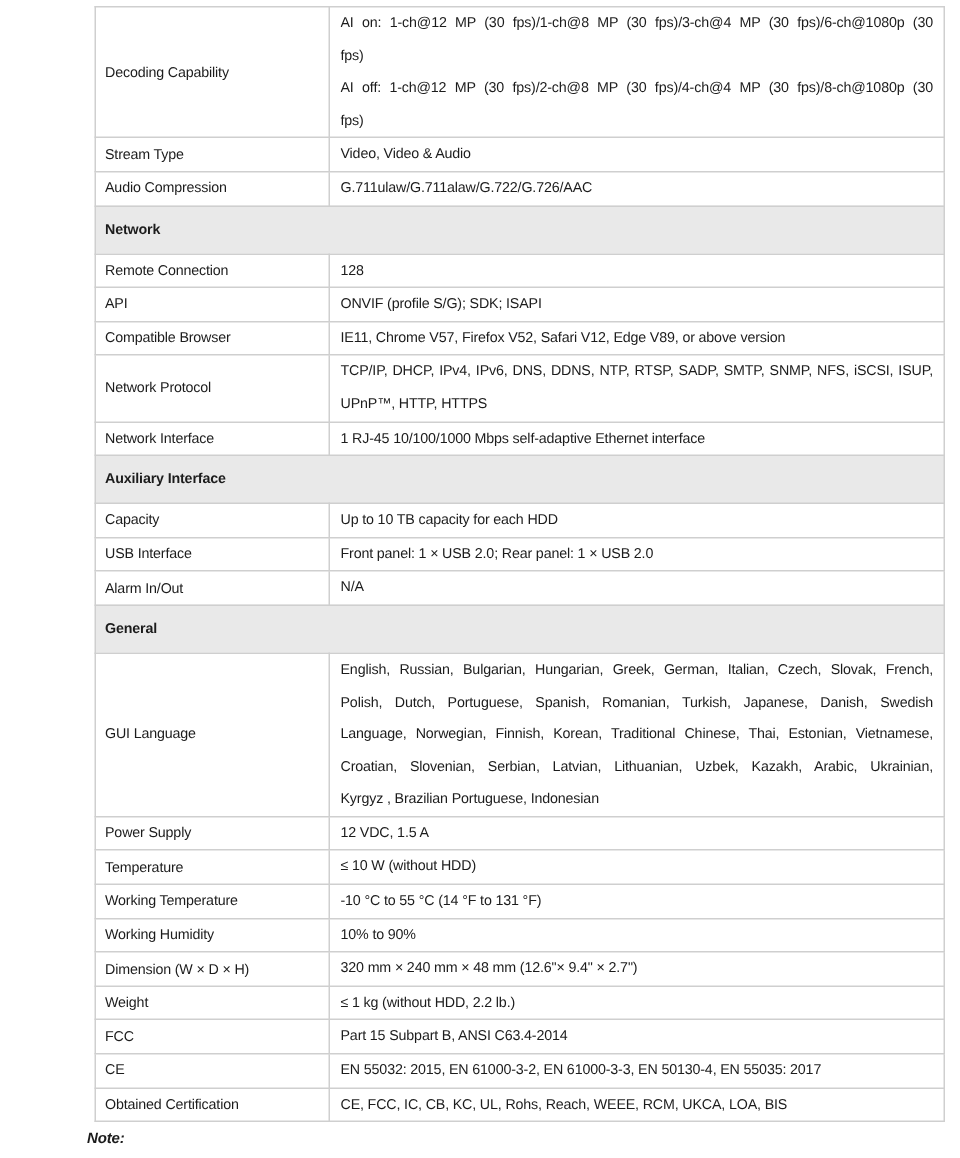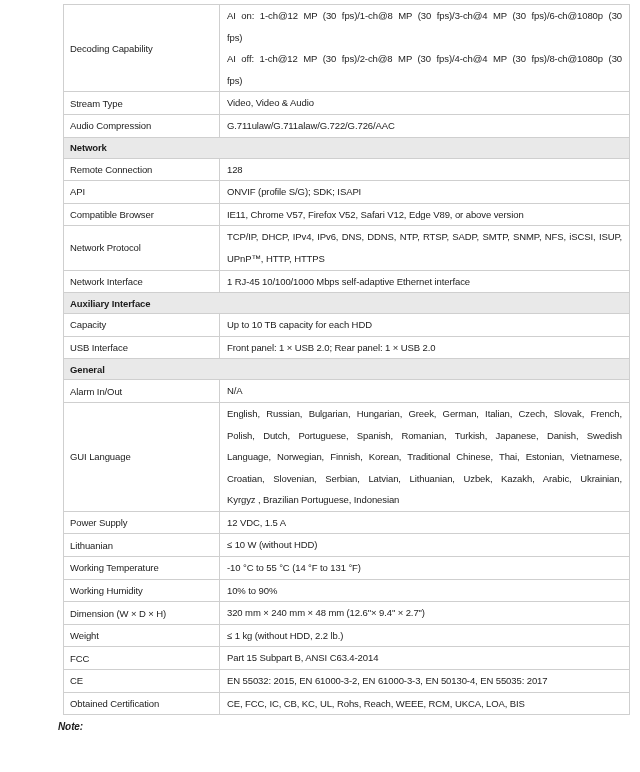--- a/index.html
+++ b/index.html
@@ -40,21 +40,21 @@
   }
   td.val {
     padding: 0 7px;
     overflow: hidden;
     margin-left: 48px;
   }
   td.hdr {
     background: var(--hdr-bg);
     font-weight: bold;
     padding: 0 4px 0 6px;
-    height: 21px;
+    height: 32px;
   }
   .vline {
     line-height: 21.6px;
     height: 21.6px;
     overflow: hidden;
     text-align: left;
   }
   .vline.just {
     text-align: justify;
     text-align-last: justify;
@@ -148,46 +148,46 @@
               <div class="vline">Up to 10 TB capacity for each HDD</div>
             </td>
           </tr>
           <tr>
             <td class="lbl">USB Interface</td>
             <td class="val">
               <div class="vline">Front panel: 1 × USB 2.0; Rear panel: 1 × USB 2.0</div>
             </td>
           </tr>
           <tr>
+            <td class="lbl">Alarm In/Out</td>
+            <td class="val">
+              <div class="vline">N/A</div>
+            </td>
+          </tr>
+          <tr>
             <td colspan="2" class="hdr">General</td>
-          </tr>
-          <tr>
-            <td class="lbl">Alarm In/Out</td>
-            <td class="val">
-              <div class="vline">N/A</div>
-            </td>
           </tr>
           <tr>
             <td class="lbl">GUI Language</td>
             <td class="val">
               <div class="vline just">English, Russian, Bulgarian, Hungarian, Greek, German, Italian, Czech, Slovak, French,</div>
               <div class="vline just">Polish, Dutch, Portuguese, Spanish, Romanian, Turkish, Japanese, Danish, Swedish</div>
               <div class="vline just">Language, Norwegian, Finnish, Korean, Traditional Chinese, Thai, Estonian, Vietnamese,</div>
               <div class="vline just">Croatian, Slovenian, Serbian, Latvian, Lithuanian, Uzbek, Kazakh, Arabic, Ukrainian,</div>
               <div class="vline">Kyrgyz , Brazilian Portuguese, Indonesian</div>
             </td>
           </tr>
           <tr>
             <td class="lbl">Power Supply</td>
             <td class="val">
               <div class="vline">12 VDC, 1.5 A</div>
             </td>
           </tr>
           <tr>
-            <td class="lbl">Lithuanian</td>
+            <td class="lbl">Temperature</td>
             <td class="val">
               <div class="vline">≤ 10 W (without HDD)</div>
             </td>
           </tr>
           <tr>
             <td class="lbl">Working Temperature</td>
             <td class="val">
               <div class="vline">-10 °C to 55 °C (14 °F to 131 °F)</div>
             </td>
           </tr>

